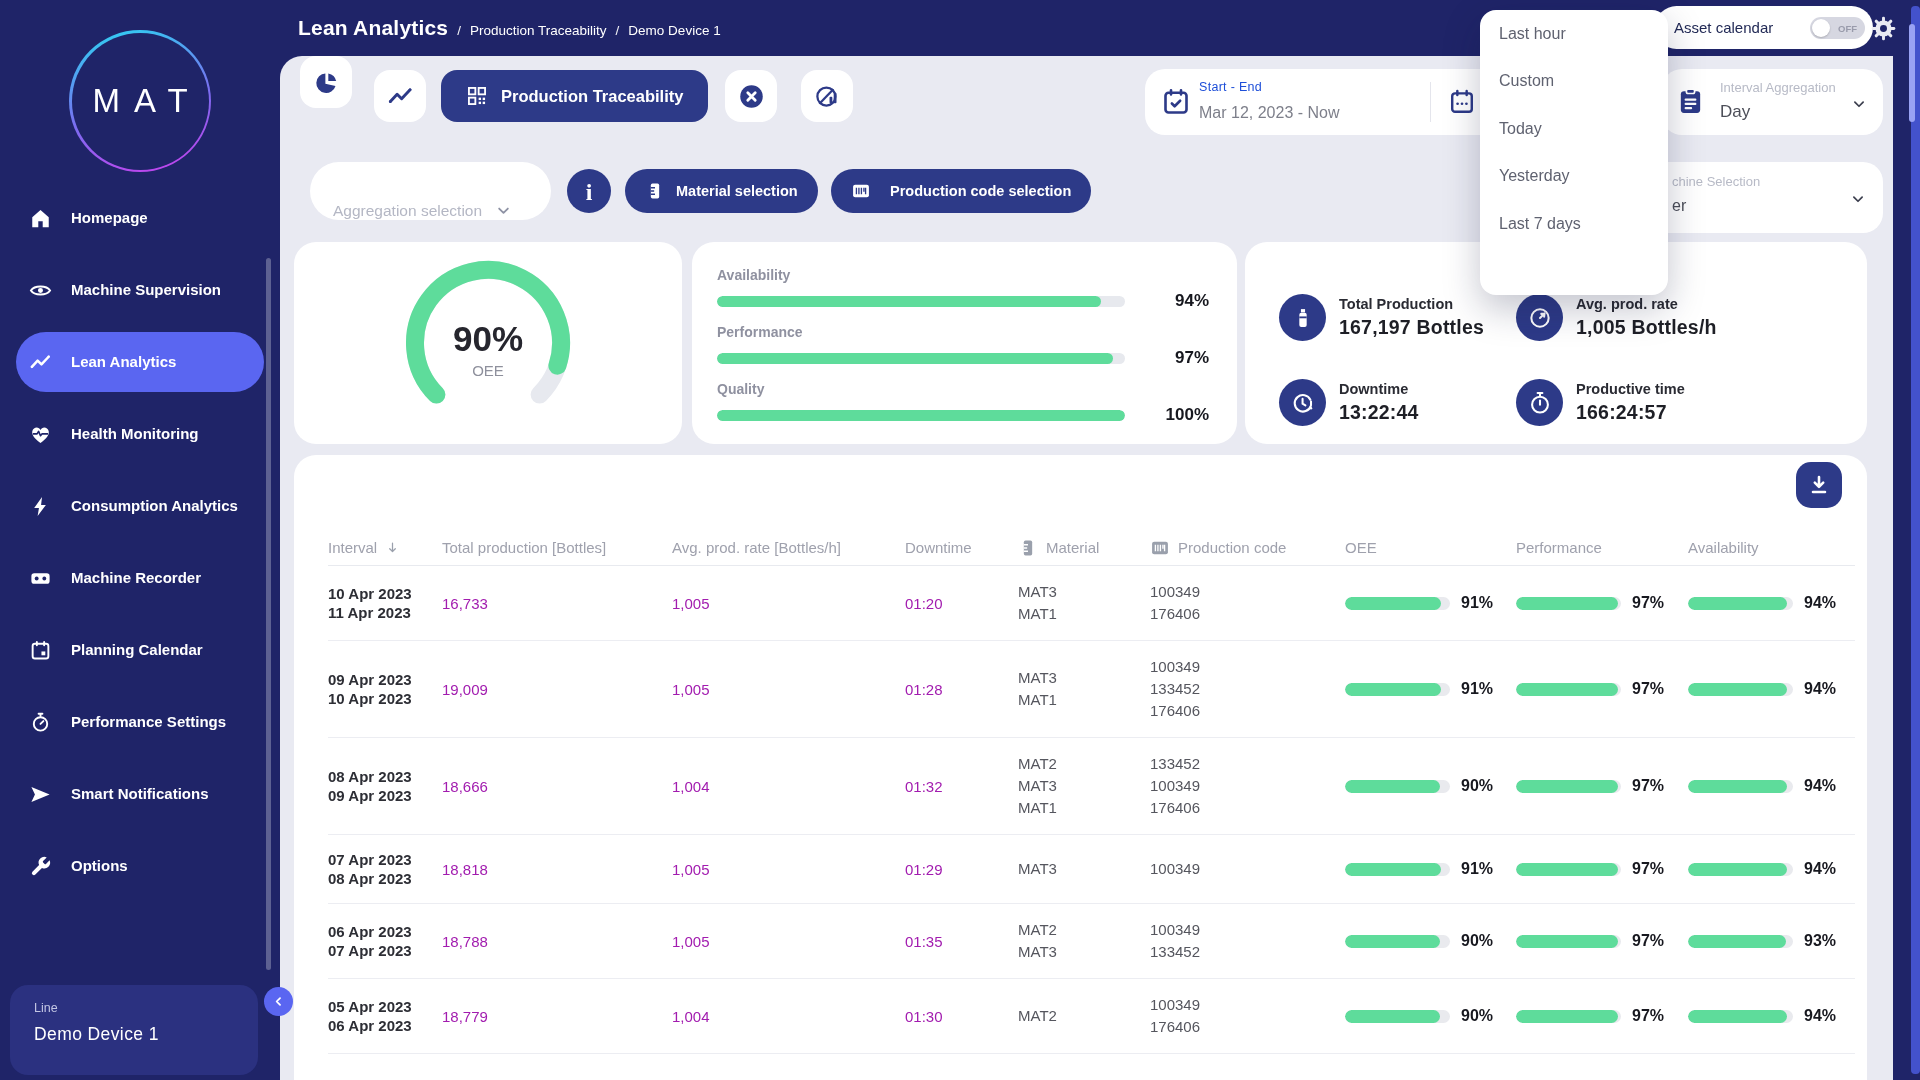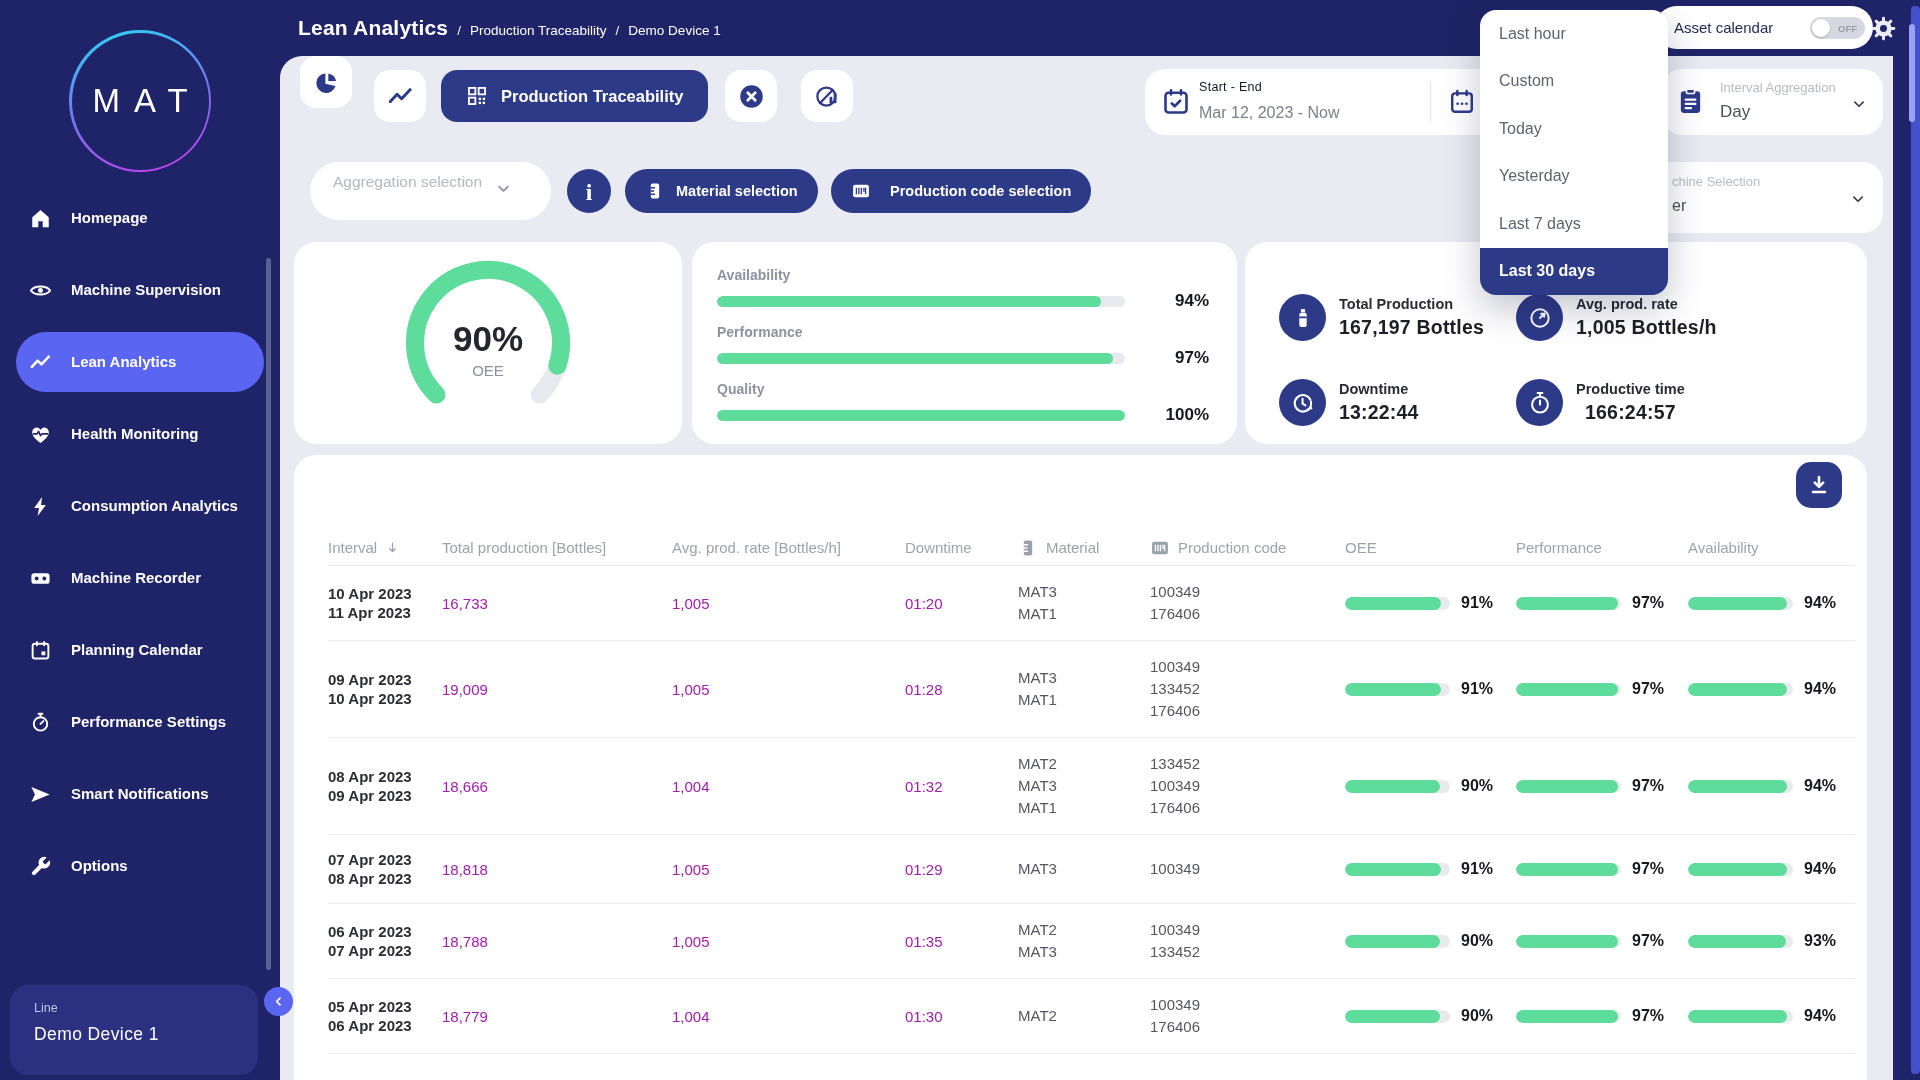--- a/index.html
+++ b/index.html
@@ -46,33 +46,33 @@
   .ic { display:block; }
 
   .btn-sq { position:absolute; width:52px; height:52px; border-radius:16px; background:#fff; display:flex; align-items:center;
             justify-content:center; color:#2d3a88; cursor:pointer; }
   .btn-sq .ic { width:27px; height:27px; }
   .btn-primary { position:absolute; left:161px; top:14px; height:52px; border-radius:16px; background:#2d3a88; color:#fff;
                  display:flex; align-items:center; gap:13px; padding:0 25px; font-weight:bold; font-size:16.5px; cursor:pointer; }
   .btn-primary .ic { width:22px; height:22px; }
 
   .agg-pill { position:absolute; left:30px; top:106px; width:241px; height:58px; background:#fff; border-radius:29px;
-              display:flex; align-items:flex-start; padding:11px 18px 0 23px; cursor:pointer; }
+              display:flex; align-items:flex-end; padding:11px 18px 0 23px; cursor:pointer; }
   .agg-pill .ph { color:#b4b7c4; font-size:15.5px; }
   .agg-pill .ic { width:19px; height:19px; color:#8f93a5; margin-left:12px; margin-top:6px; }
   .info-btn { position:absolute; left:287px; top:113px; width:44px; height:44px; border-radius:50%; background:#2d3a88;
               color:#2d3a88; display:flex; align-items:center; justify-content:center; cursor:pointer; }
   .info-btn .ic { width:44px; height:44px; }
   .btn-filter { position:absolute; height:44px; top:113px; border-radius:22px; background:#2d3a88; color:#fff; display:flex;
                 align-items:center; gap:11px; padding:0 20px; font-weight:bold; font-size:14.5px; cursor:pointer; }
   .btn-filter .ic { width:20px; height:20px; }
 
   .date-card { position:absolute; left:865px; top:13px; width:377px; height:66px; background:#fff; border-radius:20px; }
   .date-card .ic.cal { position:absolute; left:16px; top:18px; width:30px; height:30px; color:#2d3a88; }
-  .date-card .lab { position:absolute; left:54px; top:11px; font-size:12.5px; color:#0f172a; letter-spacing:.3px; }
+  .date-card .lab { position:absolute; left:54px; top:11px; font-size:12.5px; color:#1d4ed8; letter-spacing:.3px; }
   .date-card .val { position:absolute; left:54px; top:35px; font-size:16px; color:#7d7f8a; }
   .date-card .div { position:absolute; left:285px; top:13px; width:1px; height:40px; background:#e4e5ec; }
   .date-card .ic.preset { position:absolute; left:303px; top:19px; width:28px; height:28px; color:#2d3a88; cursor:pointer; }
 
   .iagg-card { position:absolute; left:1382px; top:13px; width:221px; height:66px; background:#fff; border-radius:20px; }
   .iagg-card .ic.clip { position:absolute; left:14px; top:18px; width:29px; height:29px; color:#2d3a88; }
   .iagg-card .lab { position:absolute; left:58px; top:11px; font-size:13px; color:#b7bac6; }
   .iagg-card .val { position:absolute; left:58px; top:33px; font-size:17px; color:#4c4e58; }
   .iagg-card .ic.chev { position:absolute; right:15px; top:26px; width:18px; height:18px; color:#3c3f4e; cursor:pointer; }
 
@@ -94,21 +94,21 @@
   .kpi-track { width:408px; height:11px; border-radius:6px; background:#e7e9ee; overflow:hidden; }
   .kpi-fill { height:100%; border-radius:6px; background:#5edc9b; }
   .kpi-pct { margin-left:auto; font-size:17px; font-weight:bold; color:#17181f; }
 
   .stats-card { left:965px; top:186px; width:622px; height:202px; padding:33px 0 0 34px; display:grid;
                 grid-template-columns:237px 1fr; grid-template-rows:85px 85px; }
   .stat { display:flex; align-items:center; gap:13px; }
   .stat-ic { width:47px; height:47px; border-radius:50%; background:#2d3a88; color:#fff; display:flex; align-items:center; justify-content:center; flex:none; }
   .stat-ic .ic { width:26px; height:26px; }
   .stat-label { font-size:14.5px; font-weight:bold; color:#2a2b33; }
-  .stat-value { font-size:19.5px; font-weight:bold; color:#1e1f26; margin-top:4px; letter-spacing:.2px;text-align:center; }
+  .stat-value { font-size:19.5px; font-weight:bold; color:#1e1f26; margin-top:4px; letter-spacing:.2px; }
 
   .table-card { left:14px; top:399px; width:1573px; height:660px; }
   .dl-btn { position:absolute; right:25px; top:7px; width:46px; height:46px; border-radius:15px; background:#2d3a88; color:#fff;
             display:flex; align-items:center; justify-content:center; cursor:pointer; }
   .dl-btn .ic { width:24px; height:24px; }
   .tbl { position:absolute; left:34px; top:75px; width:1527px; }
   .trow { display:grid; grid-template-columns:114px 230px 233px 113px 132px 195px 171px 172px 162px; align-items:center; }
   .thead { height:36px; color:#9fa1ad; font-size:15px; border-bottom:1px solid #e8eaef; }
   .thead .hcell { display:flex; align-items:center; gap:8px; }
   .thead .ic { width:20px; height:20px; color:#9aa0ac; flex:none; }
@@ -822,17 +822,16 @@
     </div>
   </div>
 </div>
 
 <div class="menu" id="preset-menu">
     <div class="menu-item">Last hour</div>
     <div class="menu-item">Custom</div>
     <div class="menu-item">Today</div>
     <div class="menu-item">Yesterday</div>
     <div class="menu-item">Last 7 days</div>
-    <div class="menu-item selected">Last 30 days</div>
   </div>
 <div class="menu-scroll"></div>
 
 <div class="page-scroll"></div>
 
 </body></html>

